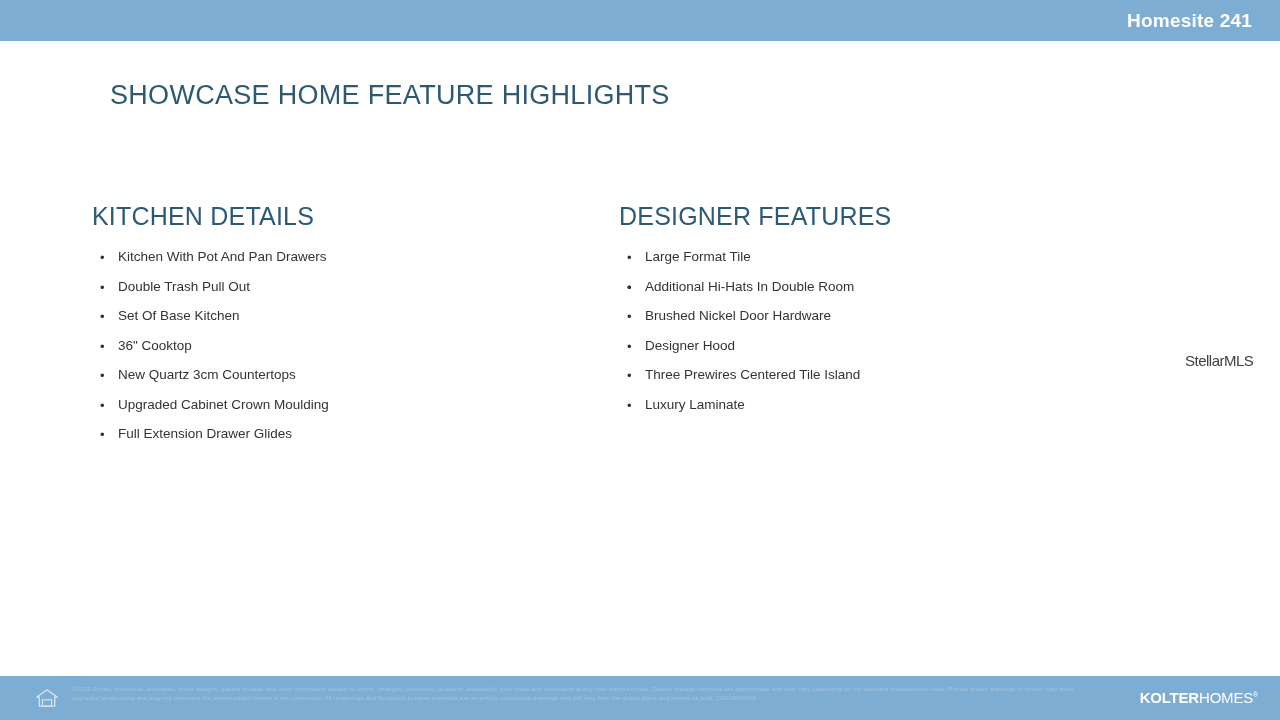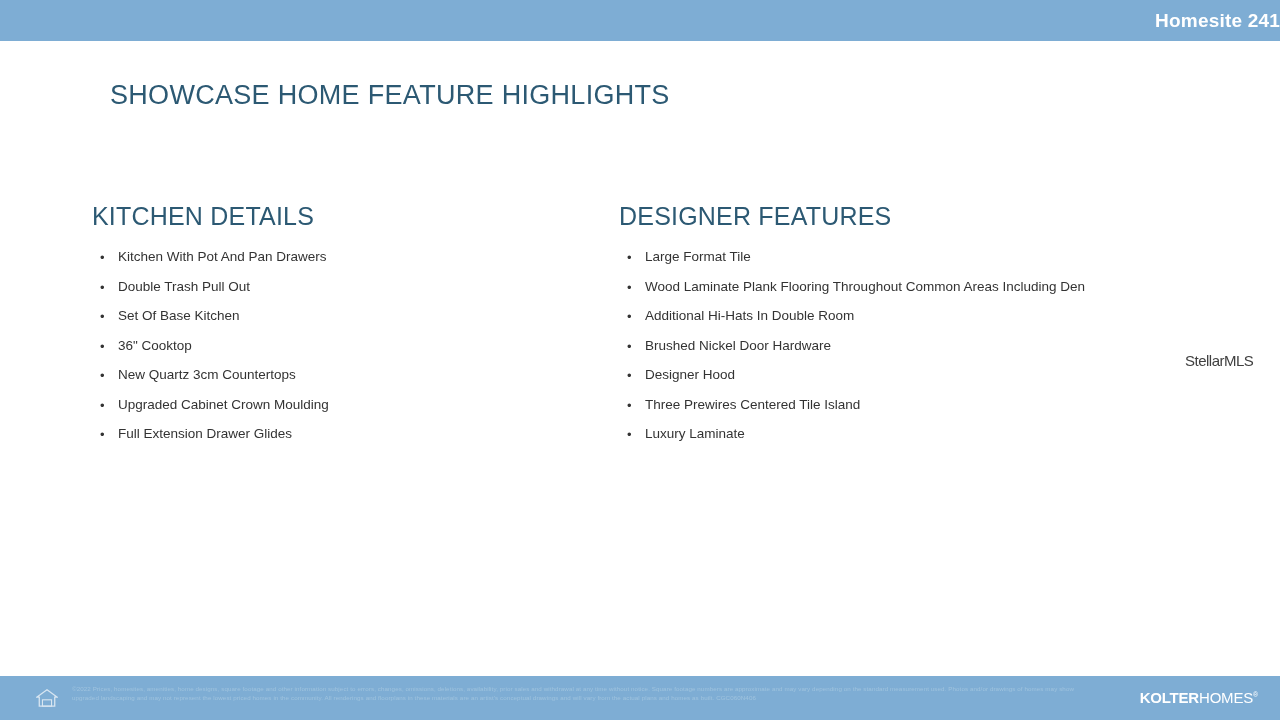--- a/index.html
+++ b/index.html
@@ -19,20 +19,21 @@
   .topbar {
     position: absolute;
     left: 0; top: 0;
     width: 1280px;
     height: 41px;
     background: #7eadd4;
     display: flex;
     align-items: center;
     justify-content: flex-end;
     box-sizing: border-box;
+    padding-right: 28px;
   }
   .topbar-title {
     color: #ffffff;
     font-size: 19px;
     font-weight: bold;
     letter-spacing: 0.2px;
   }
 
   
   .slide {
@@ -165,21 +166,21 @@
       <li><span class="bullet">•</span><span>New Quartz 3cm Countertops</span></li>
       <li><span class="bullet">•</span><span>Upgraded Cabinet Crown Moulding</span></li>
       <li><span class="bullet">•</span><span>Full Extension Drawer Glides</span></li>
     </ul>
   </div>
 
   <div class="col col-right">
     <div class="col-heading">DESIGNER FEATURES</div>
     <ul class="features">
       <li><span class="bullet">•</span><span>Large Format Tile</span></li>
-      <li><span class="bullet">•</span><span>Wood Laminate Plank Flooring Throughout Common Areas Including Den</span></li>
+      <li><span class="bullet">•</span></li>
       <li><span class="bullet">•</span><span>Additional Hi-Hats In Double Room</span></li>
       <li><span class="bullet">•</span><span>Brushed Nickel Door Hardware</span></li>
       <li><span class="bullet">•</span><span>Designer Hood</span></li>
       <li><span class="bullet">•</span><span>Three Prewires Centered Tile Island</span></li>
       <li><span class="bullet">•</span><span>Luxury Laminate</span></li>
     </ul>
   </div>
 
   <div class="watermark">StellarMLS</div>
 </div>

